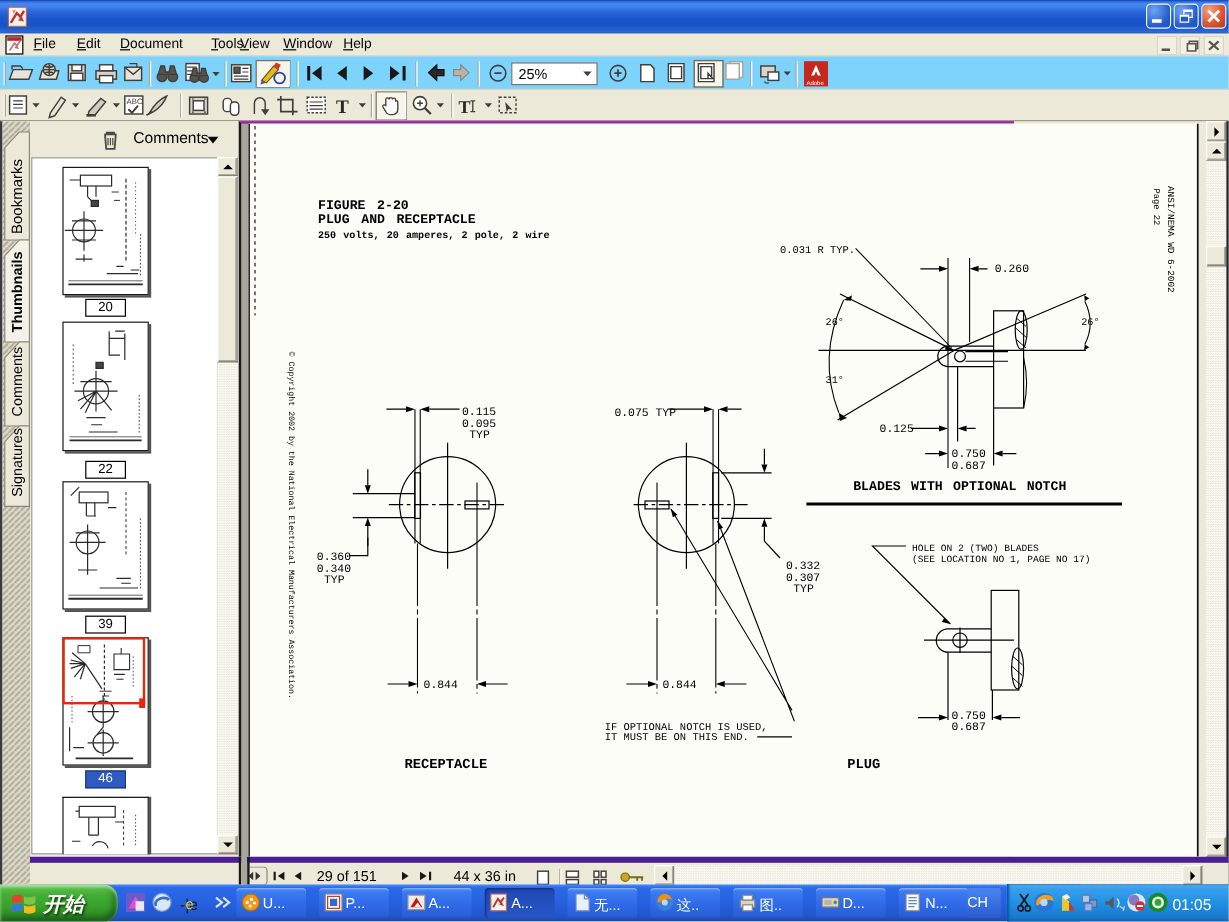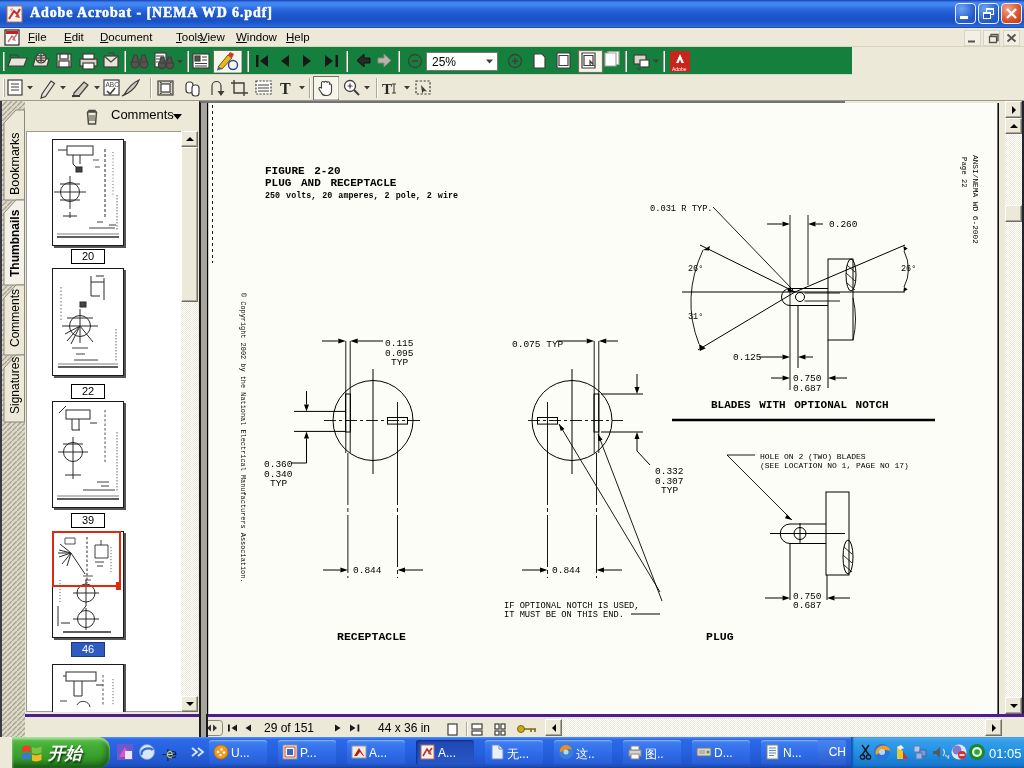--- a/index.html
+++ b/index.html
@@ -9,52 +9,51 @@
 #titlebar{left:0;top:0;width:1024px;height:28px;background:linear-gradient(180deg,#1a3c9c 0%,#2b66dd 4%,#4287f2 10%,#3e82ee 20%,#2a68dc 34%,#1c56cc 55%,#1a52c6 75%,#2362d4 90%,#2a6ce0 96%,#16368e 100%)}
 .tbtn{position:absolute;top:3px;width:21px;height:21px;border-radius:4px;border:1px solid #eaf3ff;color:#fff;font-weight:bold}
 .tmin{background:radial-gradient(circle at 30% 25%,#6ea5f2,#2358c8 70%)}
 .tres{background:radial-gradient(circle at 30% 25%,#6ea5f2,#2358c8 70%)}
 .tclo{background:radial-gradient(circle at 30% 25%,#f2a188,#d8532a 60%,#b93a12)}
 #titletext{position:absolute;left:30px;top:5px;color:#fff;font-size:14px;font-weight:bold;letter-spacing:0.9px;-webkit-text-stroke:0.5px #fff;font-family:"Liberation Serif",serif}
 
 #menubar{left:0;top:28px;width:1024px;height:19px;background:#ece9d8;border-bottom:1px solid #d8d4c0}
 .menuitem{position:absolute;top:3px;font-size:11.5px;color:#000}
 
-#tb1{left:0;top:47px;width:852px;height:28px;background:#15803d;border-bottom:1px solid #d8d4c4}
+#tb1{left:0;top:47px;width:1024px;height:28px;background:#7dd3fc;border-bottom:1px solid #d8d4c4}
 #tb2{left:0;top:75px;width:1024px;height:26px;background:#ece9d8;border-bottom:1px solid #9c9a8c}
 
 #tabstrip{left:0;top:101px;width:25px;height:636px;background:#ece9d8;border-left:2px solid #3a3a44;z-index:5}
 #thumbpanel{left:25px;top:101px;width:174px;height:613px;background:#ece9d8}
 #thumbwhite{position:absolute;left:1px;top:30px;width:156px;height:581px;background:#fff;border:1px solid #9c9a8c}
-#docarea{left:199px;top:101px;width:646px;height:613px;background:#a8a69c;border-top:2px solid #737373;border-left:2px solid #1a1a1a}
+#docarea{left:199px;top:101px;width:646px;height:613px;background:#a8a69c;border-top:2px solid #a21caf;border-left:2px solid #1a1a1a}
 #docscroll{left:1005px;top:101px;width:17px;height:613px;background:#f3f1e4}
-#statusbar{left:0;top:714px;width:1024px;height:23px;background:#ece9d8;border-top:3px solid #4c1d95}
-
-#taskbar{left:12px;top:737px;width:900px;height:31px;background:linear-gradient(180deg,#5495fa 0%,#3c7cf2 4%,#2b69e8 9%,#2660de 50%,#2156cc 85%,#1c4cb2 97%,#163a90 100%)}
+#statusbar{left:0;top:714px;width:1024px;height:23px;background:#ece9d8;border-top:5px solid #4c1d95}
+
+#taskbar{left:0;top:737px;width:900px;height:31px;background:linear-gradient(180deg,#5495fa 0%,#3c7cf2 4%,#2b69e8 9%,#2660de 50%,#2156cc 85%,#1c4cb2 97%,#163a90 100%)}
 .taskbtn{position:absolute;top:3px;width:58px;height:25px;border-radius:3px;background:linear-gradient(180deg,#5c96f5 0%,#3d7bf0 12%,#2f6ae8 55%,#2a60d8 90%,#2456c8 100%);box-shadow:inset 0 1px 0 #7cabf8;color:#fff;font-size:12px}
 .taskbtn .lbl{position:absolute;left:22px;top:6px;white-space:nowrap}
 .ticon{position:absolute;left:4px;top:4px;width:16px;height:16px}
 
 .sbtn{position:absolute;background:#ece9d8;border:1px solid #fff;border-right-color:#716f64;border-bottom-color:#716f64;box-shadow:inset -1px -1px 0 #aca899;display:flex;align-items:center;justify-content:center}
 .arrow{width:0;height:0;border:4px solid transparent}
 .track{background:repeating-conic-gradient(#fff 0 25%,#ece9d8 0 50%) 0 0/2px 2px}
 .thumbbar{position:absolute;background:#ece9d8;border:1px solid #fff;border-right-color:#716f64;border-bottom-color:#716f64;box-shadow:inset -1px -1px 0 #aca899}
 .tpage{position:absolute;left:27px;width:72px;background:#fff;border:1px solid #1a1a1a;box-shadow:2px 2px 0 #555}
 .plabel{position:absolute;width:34px;height:15px;border:1px solid #000;background:#fff;font-size:11px;text-align:center;line-height:13px}
 </style></head>
 <body>
 <div id="screen">
 <div class="abs" id="titlebar">
  <svg class="abs" style="left:6px;top:5px" width="18" height="18" viewBox="0 0 18 18">
         <rect x="1" y="1" width="15" height="16" fill="#f8f4f0" stroke="#c06858"></rect>
         <path d="M3 14 L8 6 L11 9 L14 4" stroke="#c03028" stroke-width="2" fill="none"></path>
         <path d="M9 12 L14 13 L12 8 Z" fill="#d04038"></path>
         <path d="M4 4 L7 3 L6 7 Z" fill="#e89088"></path>
       </svg>
- <div id="titletext">Adobe Acrobat - [NEMA WD 6.pdf]</div>
  <div class="tbtn tmin" style="left:955px">
         <div style="position:absolute;left:4px;bottom:4px;width:8px;height:3px;background:#fff"></div>
       </div>
  <div class="tbtn tres" style="left:978px">
         <div style="position:absolute;left:7px;top:4px;width:8px;height:7px;border:1px solid #fff;border-top-width:2px"></div>
         <div style="position:absolute;left:4px;top:8px;width:8px;height:7px;border:1px solid #fff;border-top-width:2px;background:#2358c8"></div>
       </div>
  <div class="tbtn tclo" style="left:1001px"><svg width="19" height="19" viewBox="0 0 19 19">
           <path d="M5 5 L14 14 M14 5 L5 14" stroke="#fff" stroke-width="2.4"></path>
         </svg></div>
@@ -657,21 +656,21 @@
         </svg>
         <div class="lbl">D...</div>
       </div>
  <div class="taskbtn" style="left:749px">
         <svg class="ticon" viewBox="0 0 16 16">
           <rect x="2" y="1" width="11" height="14" fill="#f8f8f4" stroke="#888"></rect>
           <path d="M4 4 h7 M4 6.5 h7 M4 9 h7 M4 11.5 h5" stroke="#5a8ac8" stroke-width="1"></path>
         </svg>
         <div class="lbl">N...</div>
       </div>
- <div class="abs" style="left:806px;top:3px;width:28px;height:25px;background:linear-gradient(180deg,#4a84f0,#2a5cd0);border-radius:2px;color:#fff;font-size:12px;text-align:right;line-height:25px">CH</div>
+ <div class="abs" style="left:806px;top:3px;width:28px;height:25px;background:linear-gradient(180deg,#4a84f0,#2a5cd0);border-radius:2px;color:#fff;font-size:12px;text-align:left;line-height:25px">CH</div>
  <div class="abs" id="tray" style="left:839px;top:0;width:185px;height:31px;background:linear-gradient(180deg,#64b8f2 0%,#38a0ec 10%,#1e8ee2 55%,#1878cc 90%,#1265b4 100%);box-shadow:inset 2px 0 2px #0a58a8">
   <svg class="abs" style="left:8px;top:6px" width="130" height="19" viewBox="0 0 130 19">
    <g>
             <path d="M3 2 L10 12 M10 2 L3 12" stroke="#181818" stroke-width="1.4" fill="none"></path>
             <circle cx="3.5" cy="14" r="2.2" fill="none" stroke="#181818" stroke-width="1.3"></circle>
             <circle cx="9.5" cy="14" r="2.2" fill="none" stroke="#181818" stroke-width="1.3"></circle>
           </g>
    <g>
             <circle cx="23" cy="9" r="8" fill="#2a74d8"></circle>
             <path d="M17 12 a8 7 0 0 1 10 -9 q4 1 4 5 q-4 -2 -7 0 q-4 2 -7 4z" fill="#f0a020"></path>

